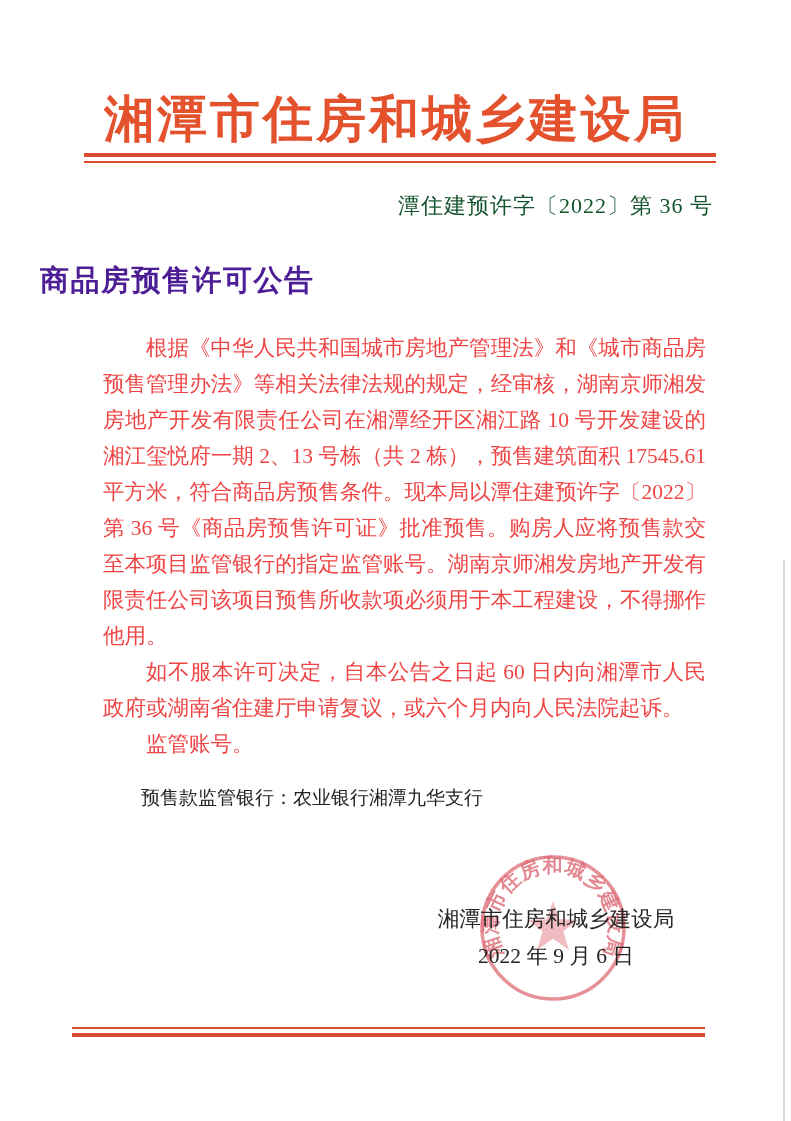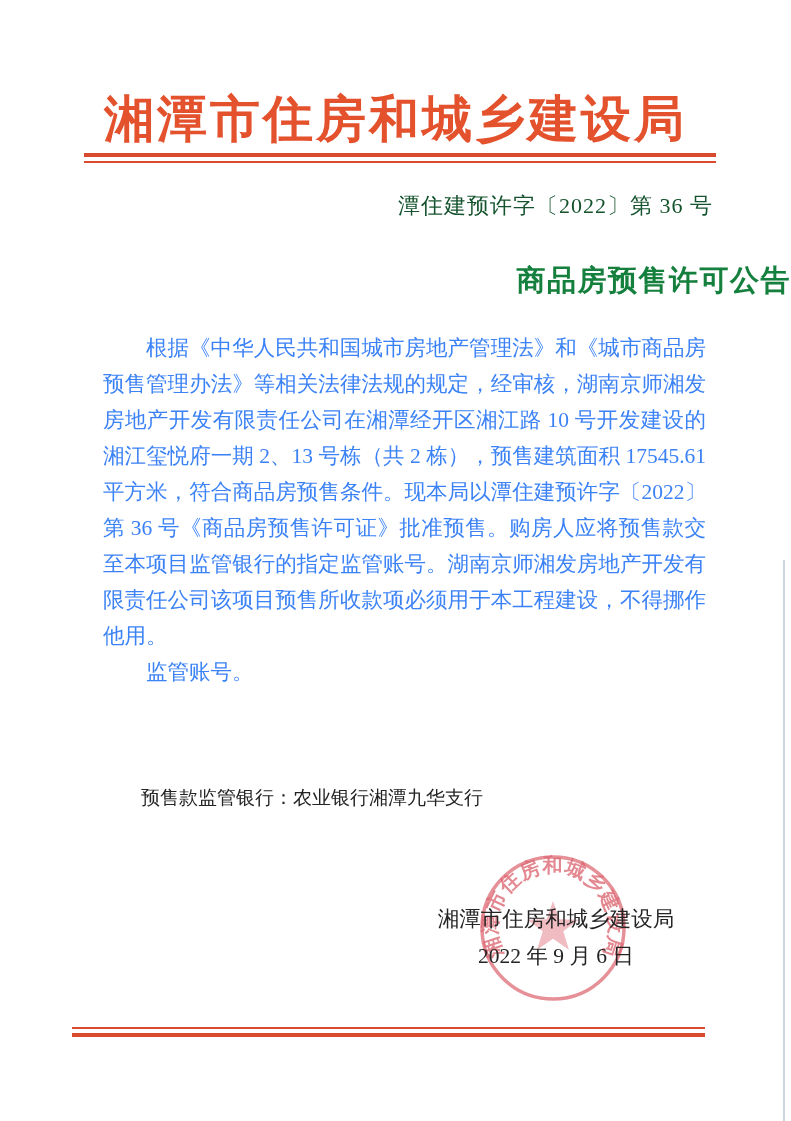--- a/index.html
+++ b/index.html
@@ -33,33 +33,33 @@
     top: 191px; right: 78px;
     font-size: 22px;
     letter-spacing: 1px;
     color: #14532d;
     white-space: nowrap;
   }
   .doc-title {
     position: absolute;
     top: 261px; left: 40px; right: 0;
     margin: 0;
-    text-align: right;
+    text-align: left;
     font-size: 29px;
     font-weight: bold;
     letter-spacing: 1.5px;
-    color: #15803d;
+    color: #4c1d95;
   }
   .body-text {
     position: absolute;
     top: 330px; left: 103px; width: 603px;
     font-size: 21.5px;
     line-height: 36px;
     text-align: justify;
-    color: #3b82f6;
+    color: #ef4444;
   }
   .body-text p { margin: 0; text-indent: 2em; }
   .escrow {
     position: absolute;
     top: 779px; left: 103px; width: 603px;
     font-size: 19px;
     line-height: 37px;
     color: #242424;
   }
   .escrow p { margin: 0; text-indent: 2em; }
@@ -98,20 +98,21 @@
 
   <div class="rule rule-top-thick"></div>
   <div class="rule rule-top-thin"></div>
 
   <div class="doc-number">潭住建预许字〔2022〕第 36 号</div>
 
   <h1 class="doc-title">商品房预售许可公告</h1>
 
   <div class="body-text">
     <p>根据《中华人民共和国城市房地产管理法》和《城市商品房预售管理办法》等相关法律法规的规定，经审核，湖南京师湘发房地产开发有限责任公司在湘潭经开区湘江路 10 号开发建设的湘江玺悦府一期 2、13 号栋（共 2 栋），预售建筑面积 17545.61 平方米，符合商品房预售条件。现本局以潭住建预许字〔2022〕第 36 号《商品房预售许可证》批准预售。购房人应将预售款交至本项目监管银行的指定监管账号。湖南京师湘发房地产开发有限责任公司该项目预售所收款项必须用于本工程建设，不得挪作他用。</p>
+    <p>如不服本许可决定，自本公告之日起 60 日内向湘潭市人民政府或湖南省住建厅申请复议，或六个月内向人民法院起诉。</p>
     <p>监管账号。</p>
   </div>
 
   <div class="escrow">
     <p><span>预售款监管银行：</span><span>农业银行湘潭九华支行</span></p>
   </div>
 
   <svg class="seal" viewBox="0 0 158 158" xmlns="http://www.w3.org/2000/svg">
     <circle cx="79" cy="78" r="71" fill="none" stroke="#dd6b76" stroke-width="3.5" opacity="0.75"></circle>
     <polygon points="79,51 85.3,69.3 104.7,69.7 89.3,81.3 94.9,99.8 79,88.8 63.1,99.8 68.7,81.3 53.3,69.7 72.7,69.3" fill="#dd6b76" opacity="0.45"></polygon>

